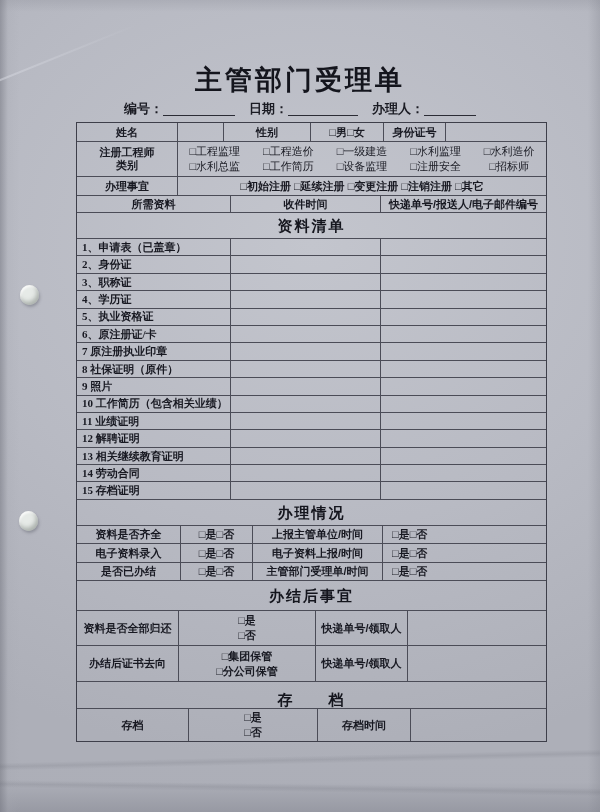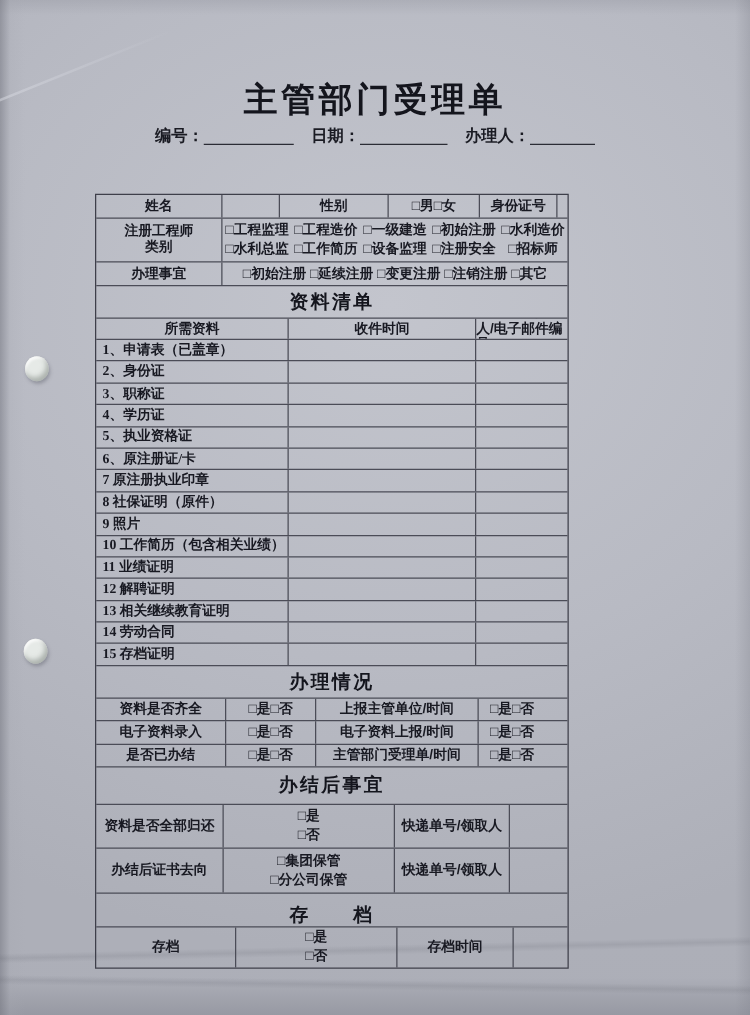--- a/index.html
+++ b/index.html
@@ -44,23 +44,23 @@
   .meta{
     position:absolute;left:0;right:0;top:100px;
     display:flex;justify-content:center;align-items:flex-end;gap:14px;
     font-size:13px;font-weight:700;color:#1a1b23;
   }
   .meta .fld{display:flex;align-items:center;}
   .uline{display:inline-block;border-bottom:1.4px solid #2b2c35;height:13px;}
   .u72{width:72px;} .u70{width:70px;} .u52{width:52px;}
 
   .ftable{
-    position:absolute;left:76px;top:122px;width:379px;box-sizing:border-box;
+    position:absolute;left:76px;top:122px;width:471px;box-sizing:border-box;
     border:1.5px solid #3e3f4a;
-    font-size:11px;color:#181922;margin-top:33px;
+    font-size:11px;color:#181922;
   }
   .frow{display:flex;border-bottom:1px solid #4b4c57;align-items:stretch;}
   .frow:last-child{border-bottom:none;}
   .cell{
     border-right:1px solid #4b4c57;box-sizing:border-box;
     display:flex;align-items:center;justify-content:center;
     overflow:hidden;line-height:1.15;
   }
   .cell:last-child{border-right:none;}
   .grow{flex:1 1 auto;}
@@ -68,21 +68,21 @@
   .left{justify-content:flex-start;padding-left:5px;}
   .h18{height:18px;} .h34{height:34px;} .h25{height:25px;} .h16{height:16px;}
   .h164{height:16.4px;font-family:Liberation Serif, serif;} .h173{height:17.33px;} .h29{height:29px;} .h345{height:34.5px;}
   .h26{height:26px;align-items:flex-end;} .h32{height:32px;}
   .sect{
     font-size:15px;font-weight:700;letter-spacing:2px;color:#14151d;
   }
   .colhead{font-weight:700;}
   .engopts{flex-direction:column;justify-content:space-evenly;align-items:stretch;padding:1px 0;}
   .optline{display:grid;grid-template-columns:repeat(5,1fr);width:100%;}
-  .optline span{text-align:center;white-space:nowrap;font-weight:700;}
+  .optline span{text-align:center;white-space:nowrap;font-weight:400;}
   .chk{font-weight:700;white-space:nowrap;}
   .stack{flex-direction:column;justify-content:center;align-items:center;}
   .stack .opt{font-weight:700;line-height:1.35;align-self:center;text-align:left;min-width:0;}
   .stack .optwrap{display:flex;flex-direction:column;align-items:flex-start;}
   .item-name{font-weight:700;}
 </style>
 </head>
 <body>
 
 <div class="paper">
@@ -124,46 +124,46 @@
     <div class="frow h34">
       <div class="cell lbl stack" style="flex:0 0 101px">
         <span>注册工程师</span>
         <span>类别</span>
       </div>
       <div class="cell grow engopts">
         <div class="optline">
           <span>□工程监理</span>
           <span>□工程造价</span>
           <span>□一级建造</span>
-          <span>□初始注册</span>
+          <span>□水利监理</span>
           <span>□水利造价</span>
         </div>
         <div class="optline">
           <span>□水利总监</span>
           <span>□工作简历</span>
           <span>□设备监理</span>
           <span>□注册安全</span>
           <span>□招标师</span>
         </div>
       </div>
     </div>
 
     <div class="frow h18">
       <div class="cell lbl" style="flex:0 0 101px">办理事宜</div>
       <div class="cell grow chk">□初始注册 □延续注册 □变更注册 □注销注册 □其它</div>
     </div>
 
-    <div class="frow h25">
-      <div class="cell grow sect">资料清单</div>
-    </div>
-
     <div class="frow h16">
       <div class="cell colhead" style="flex:0 0 154px">所需资料</div>
       <div class="cell colhead" style="flex:0 0 150px">收件时间</div>
       <div class="cell colhead grow">快递单号/报送人/电子邮件编号</div>
+    </div>
+
+    <div class="frow h25">
+      <div class="cell grow sect">资料清单</div>
     </div>
 
     <div class="frow h164">
       <div class="cell left item-name" style="flex:0 0 154px">1、申请表（已盖章）</div>
       <div class="cell" style="flex:0 0 150px"></div>
       <div class="cell grow"></div>
     </div>
     <div class="frow h164">
       <div class="cell left item-name" style="flex:0 0 154px">2、身份证</div>
       <div class="cell" style="flex:0 0 150px"></div>

